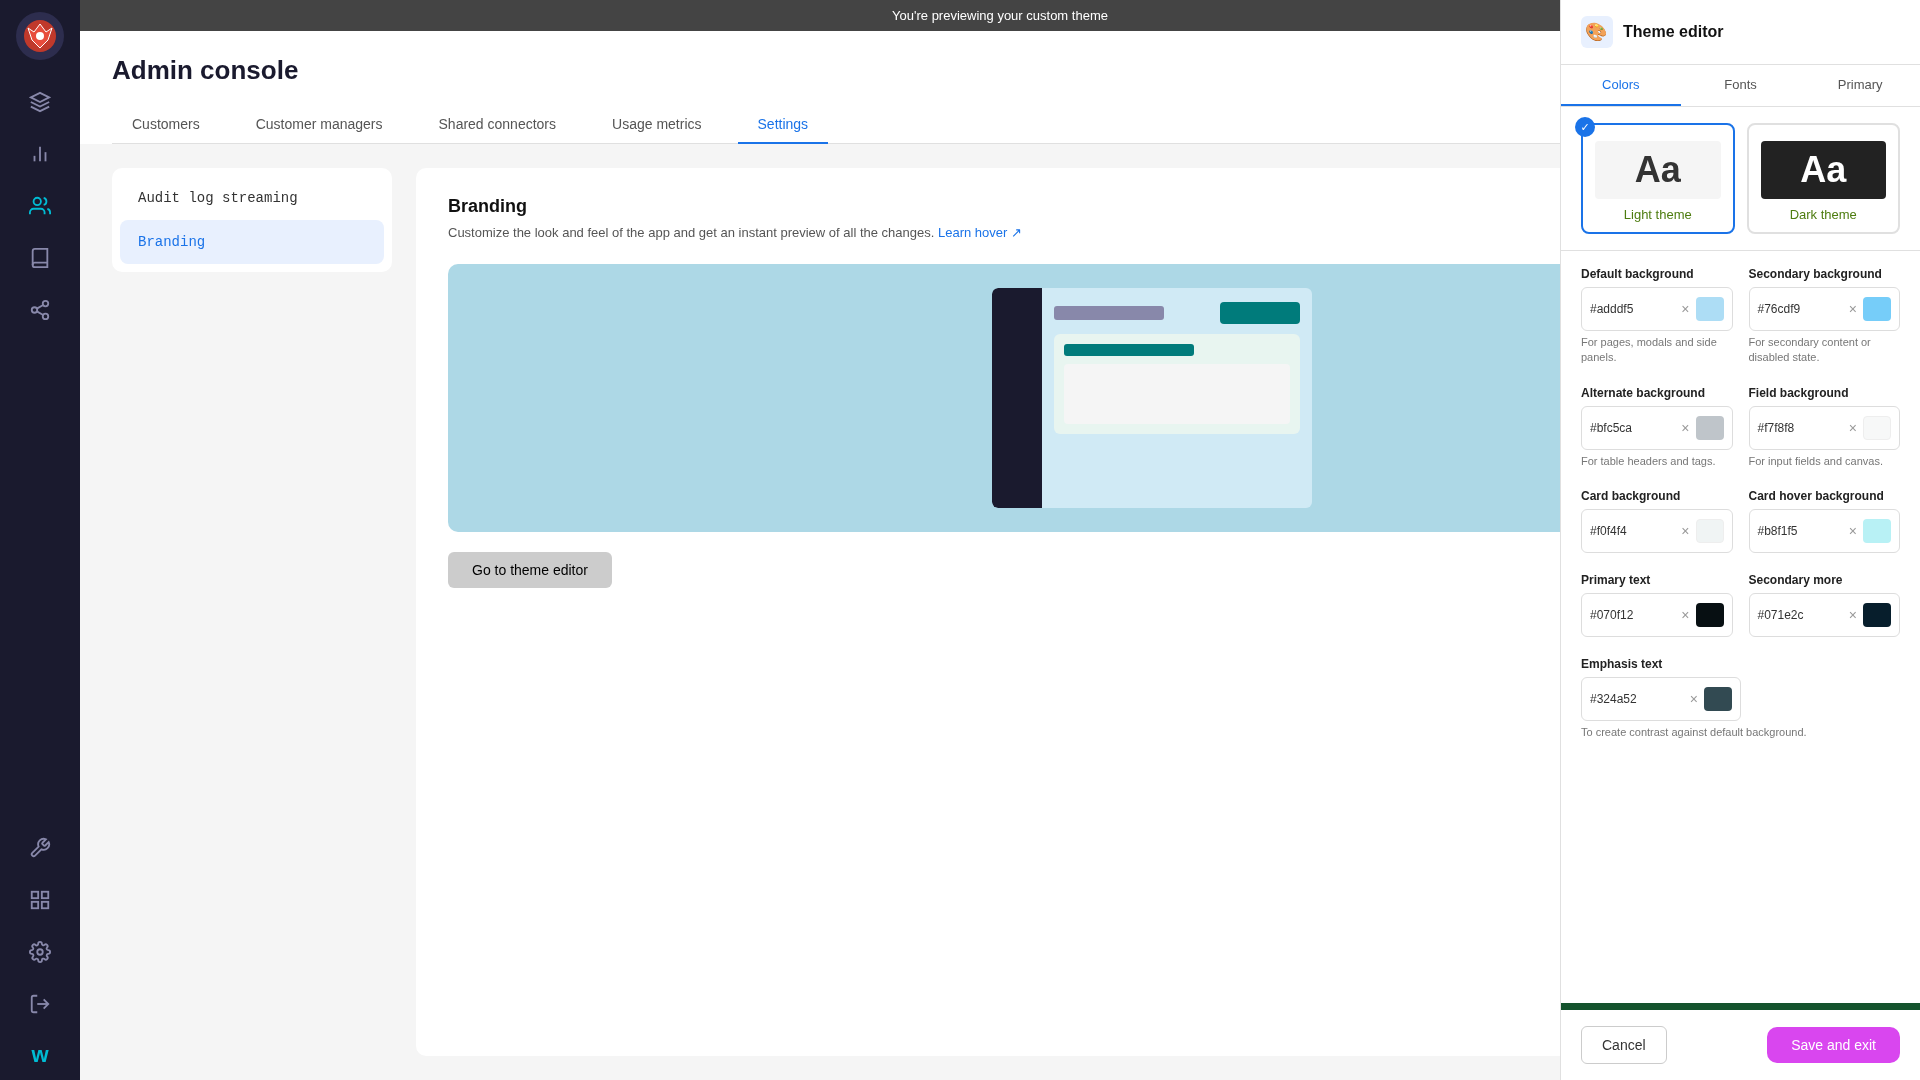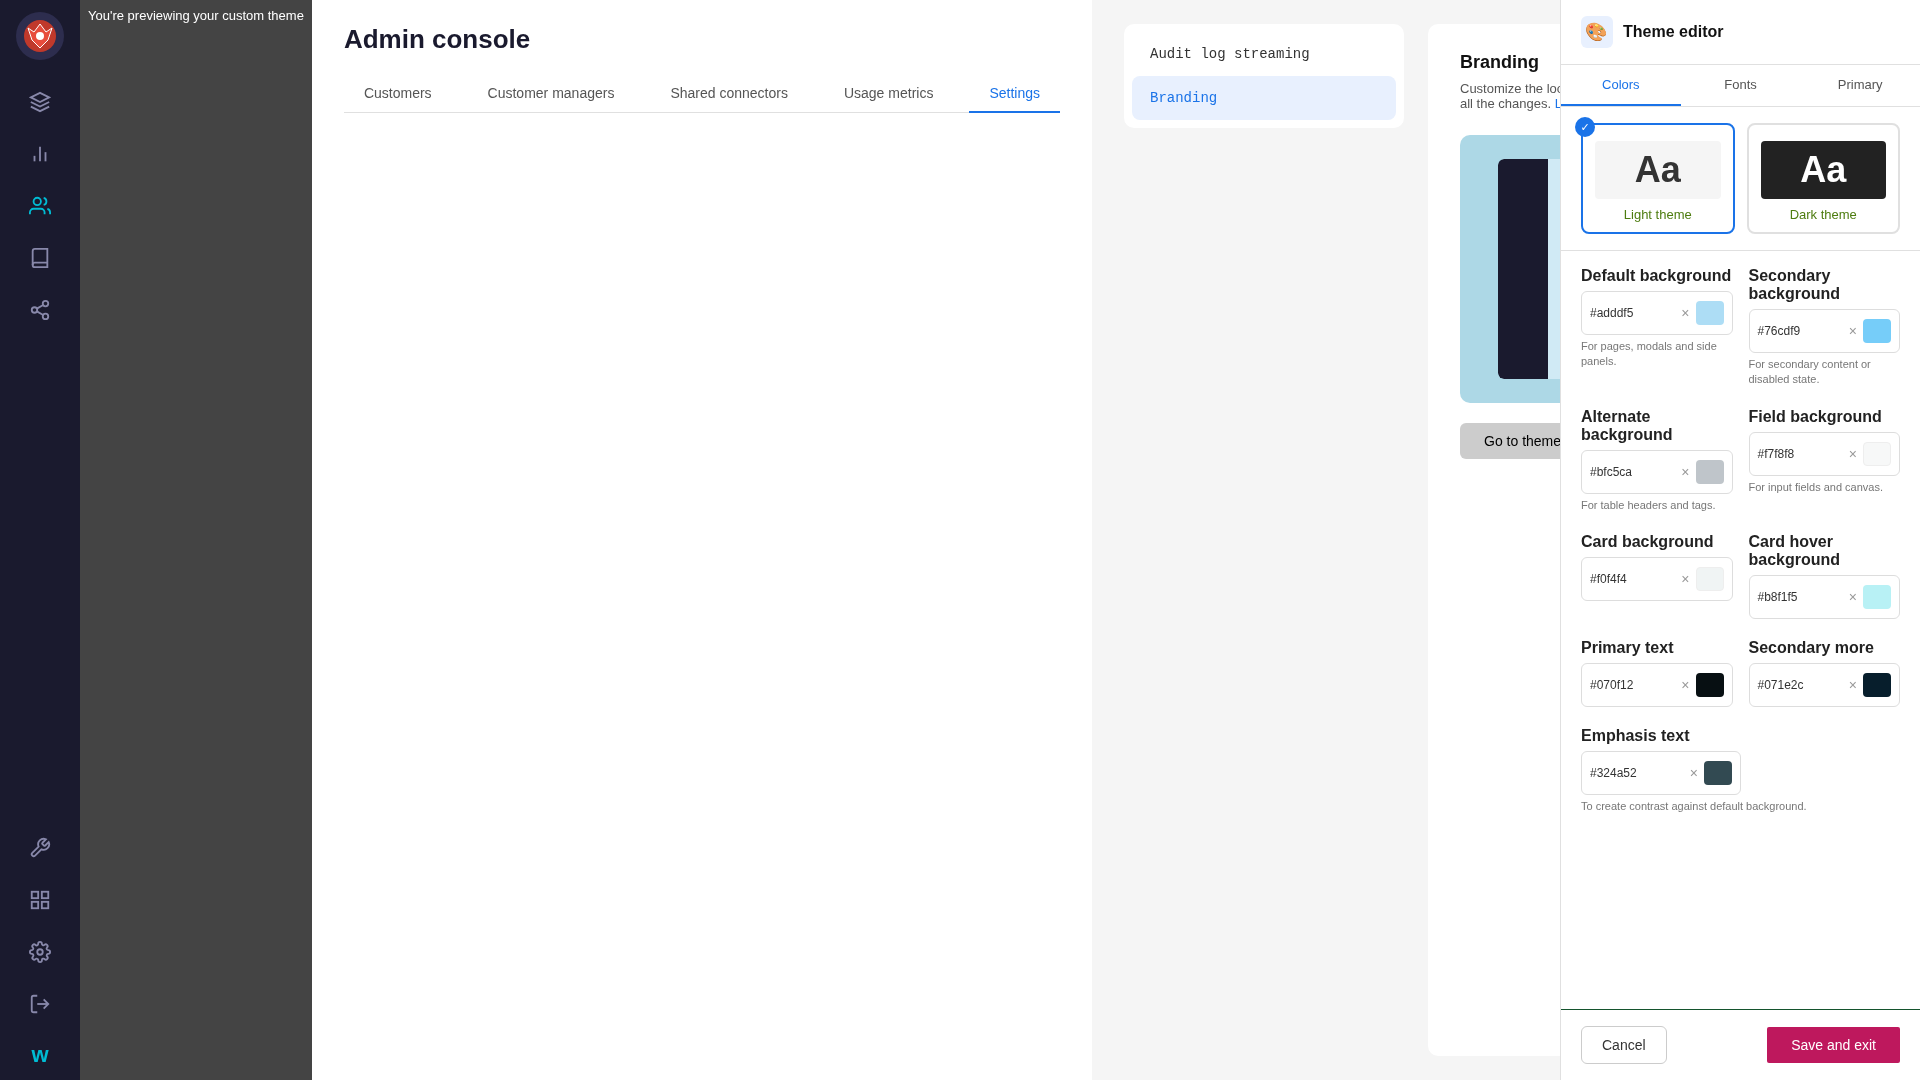--- a/index.html
+++ b/index.html
@@ -339,21 +339,21 @@
     }
     .color-row {
       display: flex;
       gap: 16px;
       margin-bottom: 20px;
     }
     .color-field-group {
       flex: 1;
     }
     .color-field-title {
-      font-size: 16px;
+      font-size: 12px;
       font-weight: 600;
       color: #222;
       margin-bottom: 6px;
     }
     .color-input-row {
       display: flex;
       align-items: center;
       border: 1px solid #ddd;
       border-radius: 6px;
       padding: 4px 8px;
@@ -383,53 +383,53 @@
       margin-top: 4px;
       line-height: 1.4;
     }
 
     
     .theme-editor-footer {
       display: flex;
       justify-content: space-between;
       align-items: center;
       padding: 16px 20px;
-      border-top: 1px solid #14532d;
+      border-top: 7px solid #14532d;
       background: #fff;
     }
     .cancel-btn {
       padding: 10px 20px;
       background: #fff;
       border: 1px solid #ccc;
       border-radius: 6px;
       font-size: 14px;
       cursor: pointer;
       color: #333;
     }
     .save-exit-btn {
       padding: 10px 24px;
-      background: #be185d;
+      background: #d946ef;
       border: none;
-      border-radius: 2px;
+      border-radius: 10px;
       font-size: 14px;
       font-weight: 500;
       color: #fff;
       cursor: pointer;
     }
 
     
     .app-body {
       display: flex;
       width: 100%;
       height: 100%;
     }
     .main-wrapper {
       flex: 1;
       display: flex;
-      flex-direction: row;
+      flex-direction: column;
       overflow: hidden;
       position: relative;
     }
   </style>
 </head>
 <body>
 
 <div class="app-body">
 
   <div class="sidebar">

